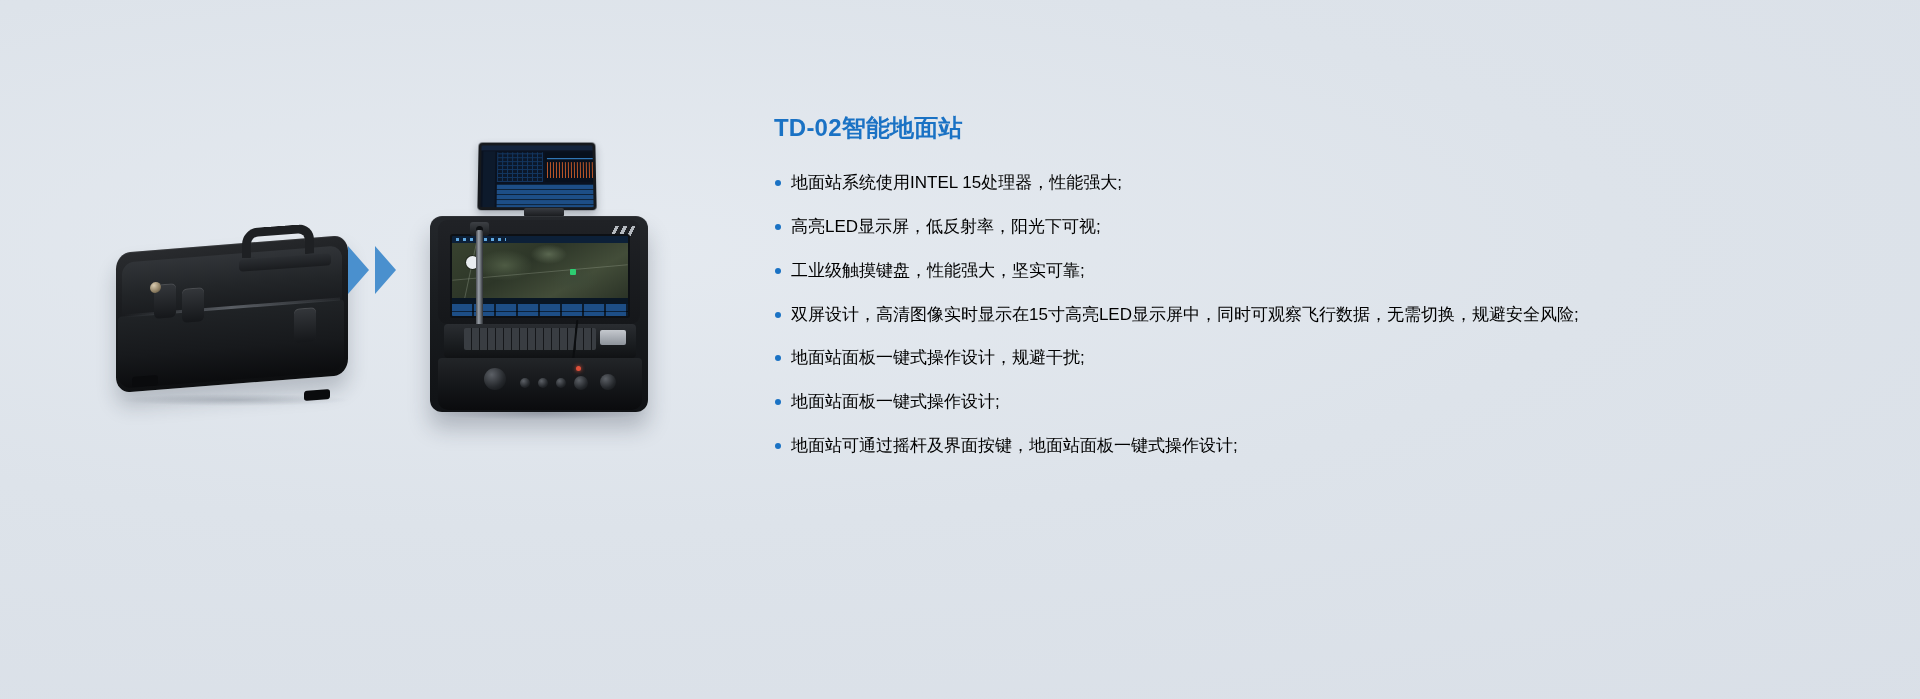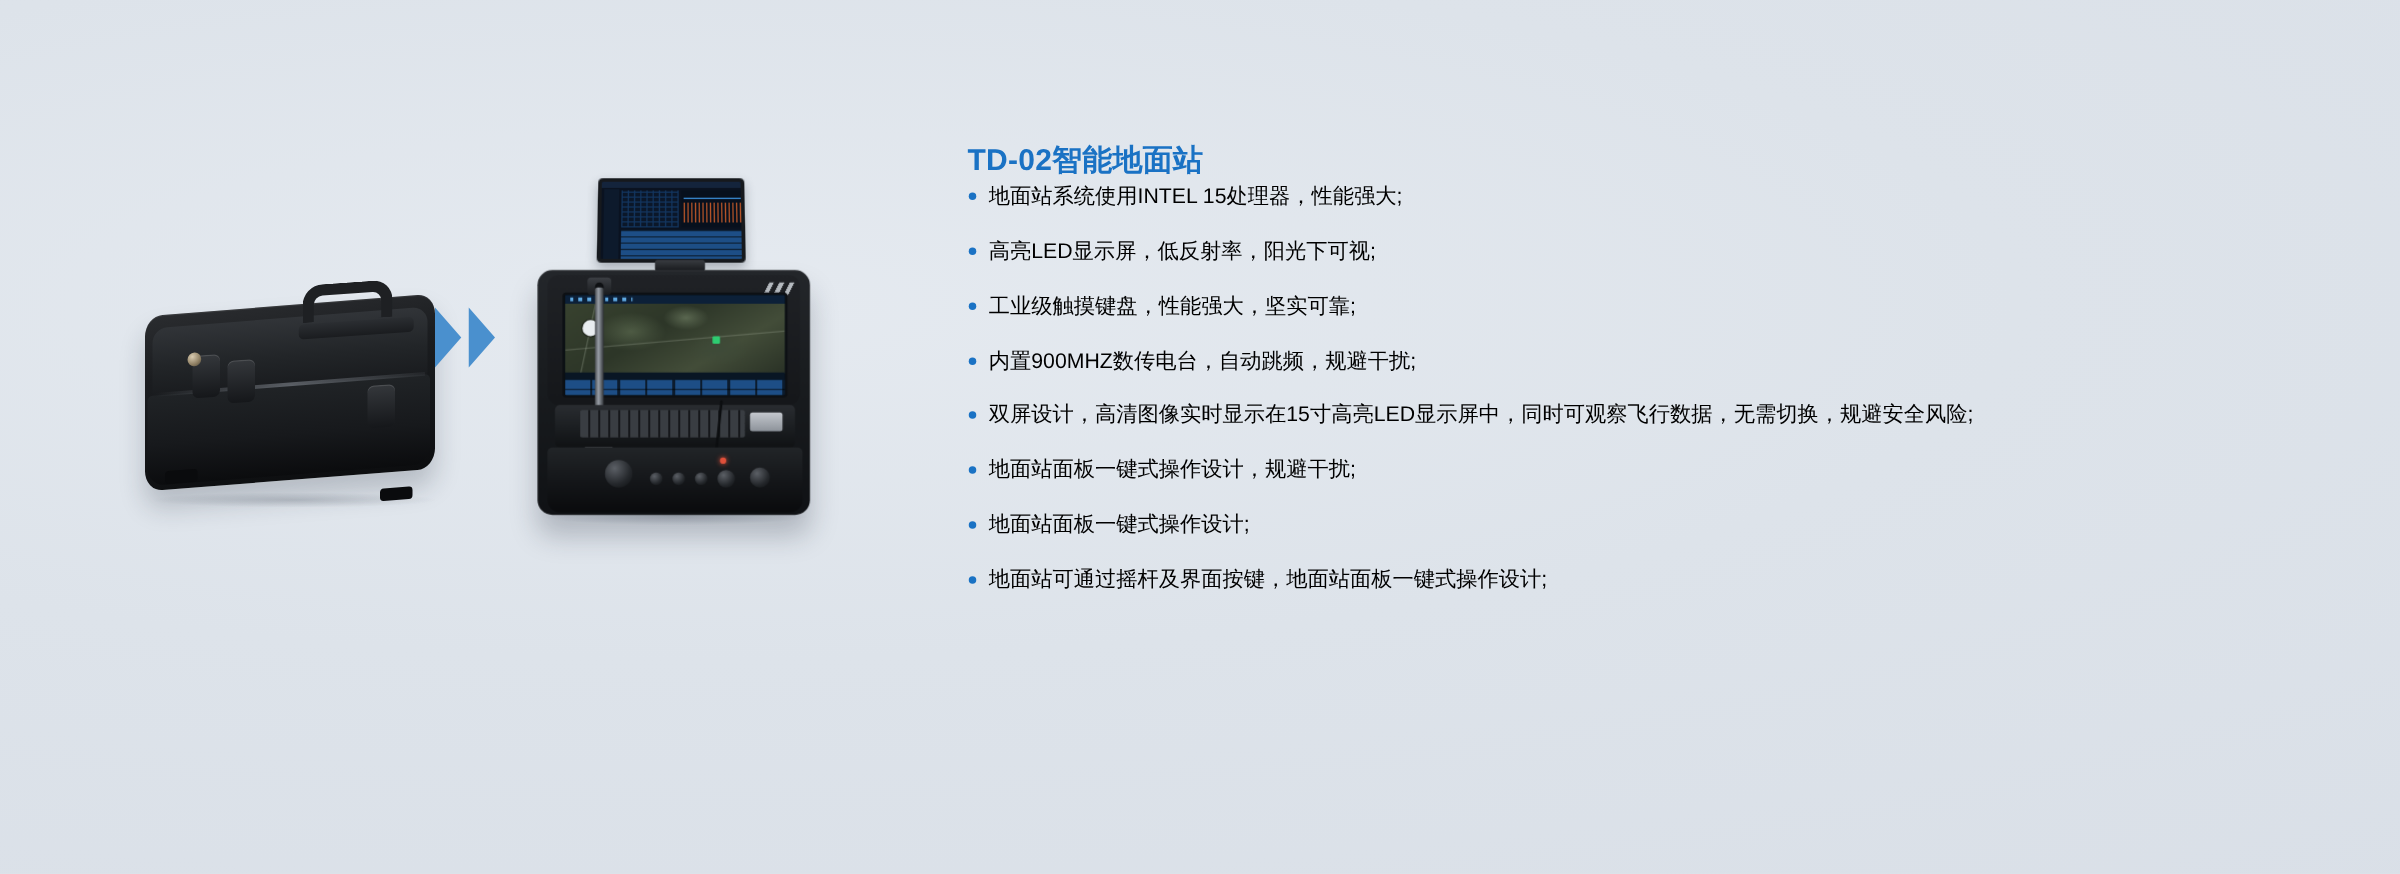--- a/index.html
+++ b/index.html
@@ -234,20 +234,21 @@
     background:#0c0e10; border-radius: 2px; transform: rotate(6deg);
   }
 
   
   .content { position: absolute; left: 774px; top: 112px; width: 1120px; }
   .title {
     color: #1a72c4;
     font-size: 24px;
     font-weight: bold;
     letter-spacing: .2px;
+    margin-bottom: 26px;
   }
   ul.features { list-style: none; }
   ul.features li {
     position: relative;
     padding-left: 17px;
     margin-bottom: 17px;
     color: #000000;
     font-size: 17px;
     line-height: 1.58;
     max-width: 1060px;
@@ -326,21 +327,20 @@
     <div class="knob k6"></div>
     <div class="led"></div>
   </div>
 
   <div class="content">
     <div class="title">TD-02智能地面站</div>
     <ul class="features">
       <li><span class="dot"></span><span>地面站系统使用INTEL 15处理器，性能强大;</span></li>
       <li><span class="dot"></span><span>高亮LED显示屏，低反射率，阳光下可视;</span></li>
       <li><span class="dot"></span><span>工业级触摸键盘，性能强大，坚实可靠;</span></li>
-      <li><span class="dot"></span><span>内置900MHZ数传电台，自动跳频，规避干扰;</span></li>
       <li><span class="dot"></span><span>双屏设计，高清图像实时显示在15寸高亮LED显示屏中，同时可观察飞行数据，无需切换，规避安全风险;</span></li>
       <li><span class="dot"></span><span>地面站面板一键式操作设计，规避干扰;</span></li>
       <li><span class="dot"></span><span>地面站面板一键式操作设计;</span></li>
       <li><span class="dot"></span><span>地面站可通过摇杆及界面按键，地面站面板一键式操作设计;</span></li>
     </ul>
   </div>
 
 </div>
 
 </body></html>

